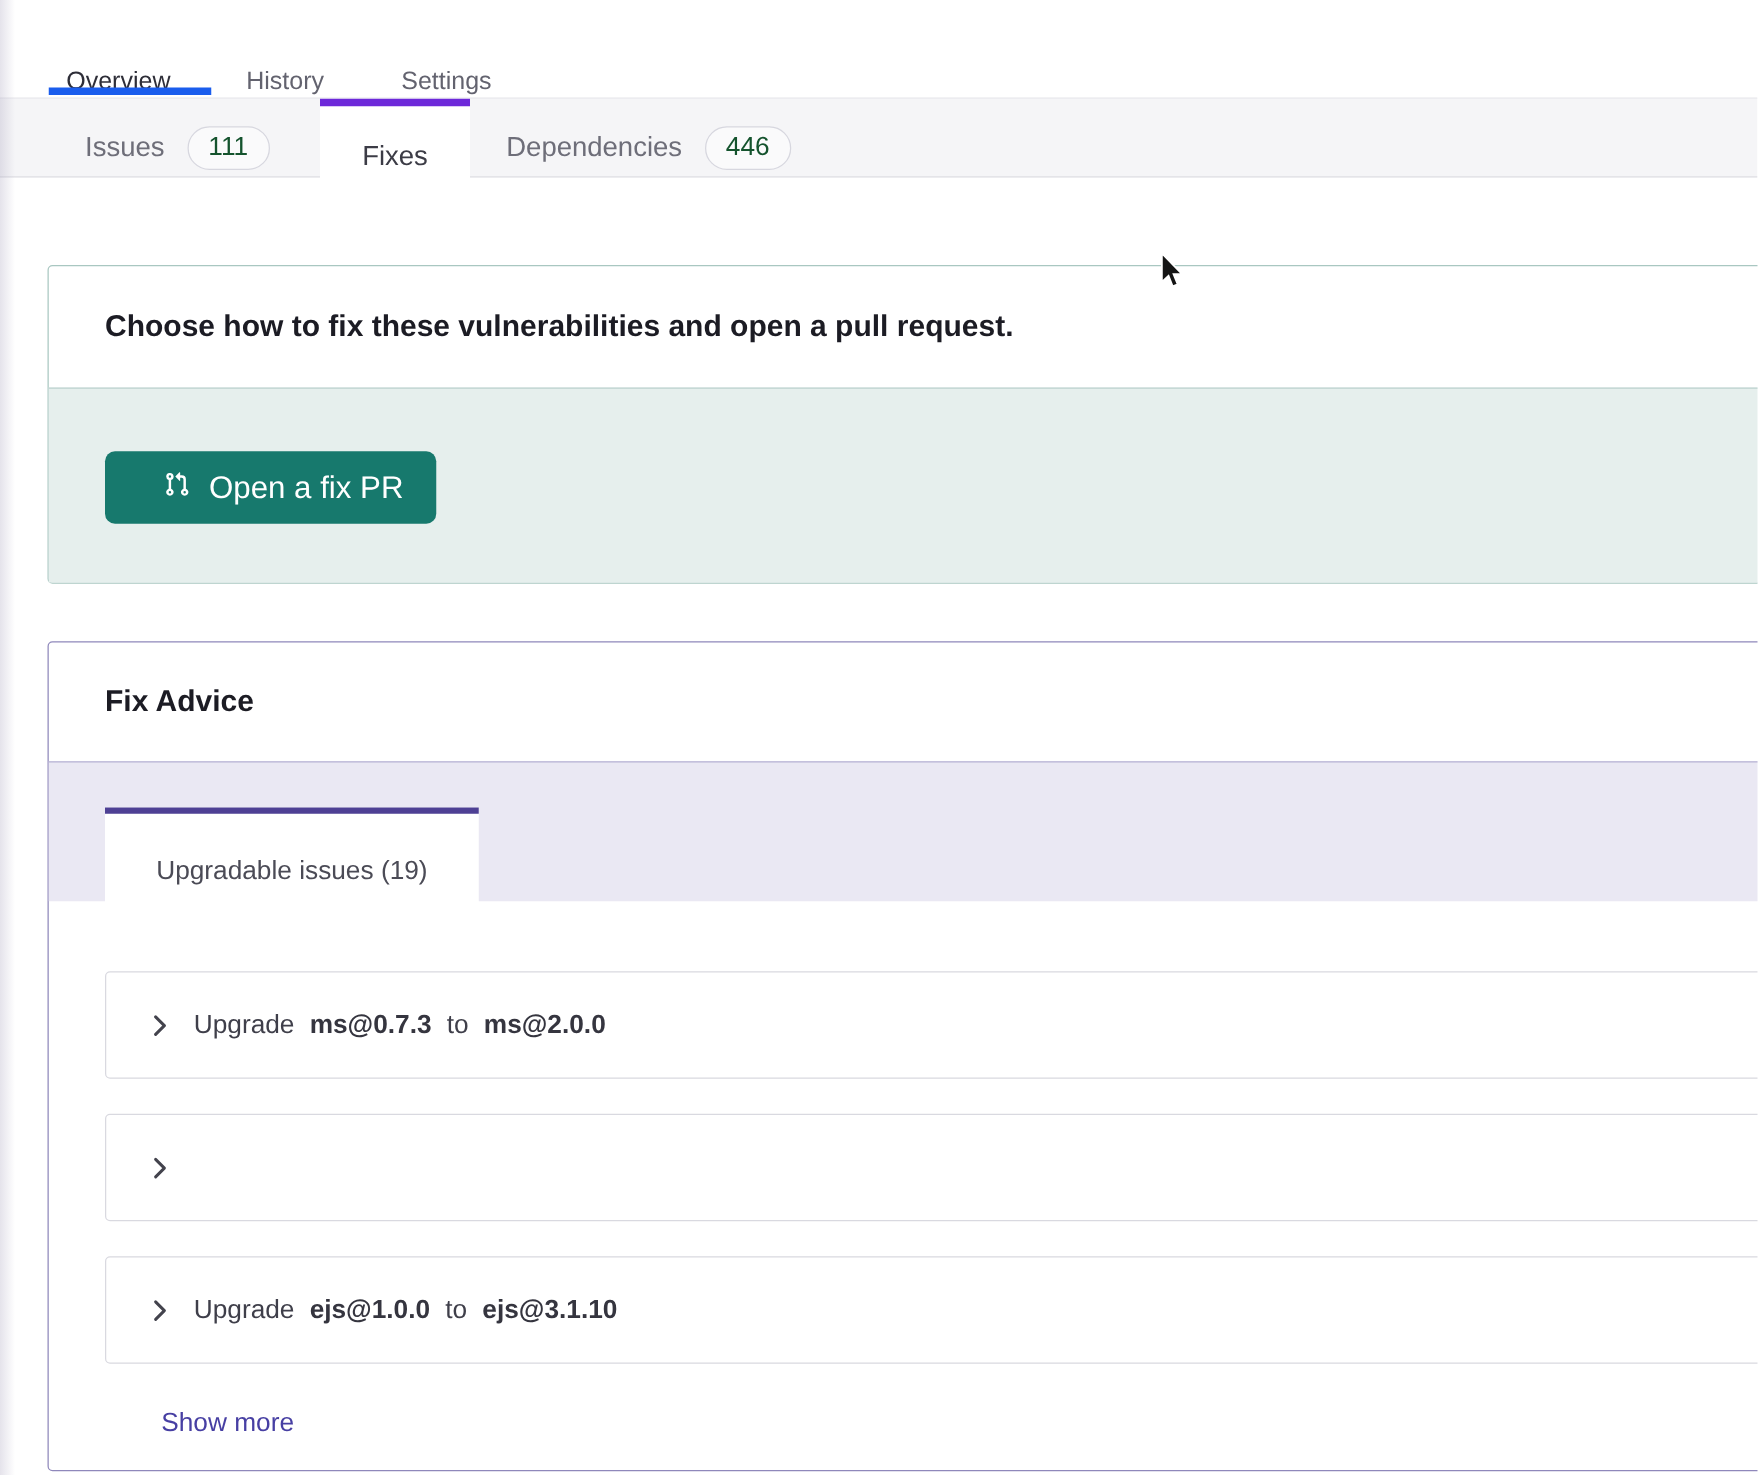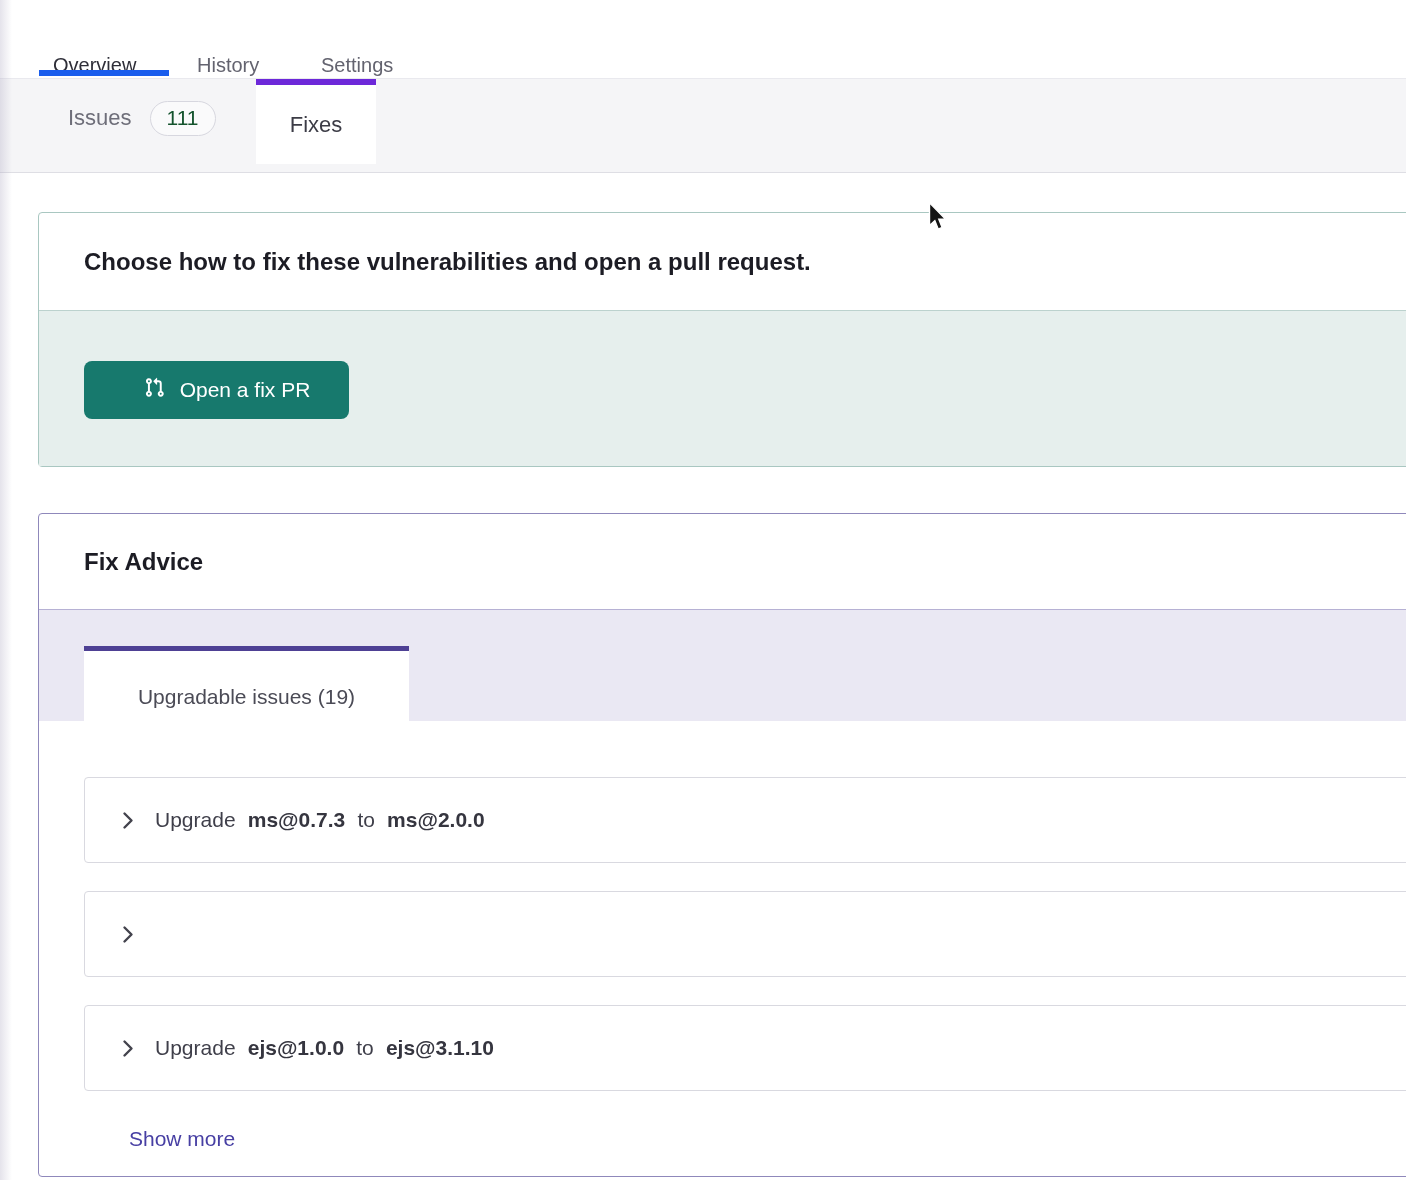--- a/index.html
+++ b/index.html
@@ -30,21 +30,21 @@
   .nav-overview { left:53px; }
   .nav-history  { left:197px; }
   .nav-settings { left:321px; }
   .nav-underline {
     position:absolute; left:39px; top:70px; width:130px; height:6px;
     background:#1a5ded;
   }
 
   
   .tab-bar {
-    position:absolute; left:0; top:78px; width:100%; height:95px;
+    position:absolute; left:0; top:78px; width:100%; height:64px;
     background:#f5f5f7;
     border-top:1px solid #e9e9ee;
     border-bottom:1px solid #dedee4;
     text-align:center;
   }
   .tab-group {
     position:absolute; top:0; height:78px; display:flex; align-items:center; gap:18px;
     font-size:22px; color:#6e6e79; cursor:pointer;
   }
   .tab-issues { left:68px; }
@@ -73,41 +73,41 @@
   .card-fixpr .card-title {
     font-size:24px; font-weight:700; color:#1c1c24;
   }
   .card-fixpr .card-footer {
     position:relative; height:156px; background:#e6efed; border-top:1px solid #bcd2ce;
   }
   .fix-pr-button {
     position:absolute; left:45px; top:50px; width:265px; height:58px;
     background:#17796d; border:none; border-radius:8px;
     display:flex; align-items:center; justify-content:center; gap:15px;
-    color:#ffffff; font-size:21px; font-family:"Liberation Sans", sans-serif;
+    color:#ffffff; font-size:25px; font-family:"Liberation Sans", sans-serif;
     cursor:pointer;
     padding-left:21px;
   }
 
   
   .card-advice {
     position:absolute; left:38px; top:513px; width:1380px; height:664px;
     background:#ffffff; border:1px solid #8f88bb; border-radius:4px;
   }
   .card-advice .card-header {
     height:95px; display:flex; align-items:center; padding-left:45px;
   }
   .card-advice .card-title {
     font-size:24px; font-weight:700; color:#1c1c24;
   }
   .advice-tabbar {
     position:relative; height:112px; background:#eae8f3; border-top:1px solid #b6b1d4;
   }
   .advice-tab-active {
-    position:absolute; left:45px; top:36px; width:325px; height:96px;
+    position:absolute; left:45px; top:36px; width:299px; height:96px;
     background:#ffffff; border-top:5px solid #4e4094;
     display:flex; align-items:center; justify-content:center;
     font-size:21px; color:#4b4b56; cursor:pointer; z-index:2;
   }
   .advice-tab-inactive {
     position:absolute; left:412px; top:36px; height:80px;
     display:flex; align-items:center;
     font-size:21px; color:#84848f; cursor:pointer;
   }
   .advice-body { padding-left:45px; }
@@ -143,20 +143,24 @@
 </nav>
 
 <div class="tab-bar">
   <div class="tab-group tab-issues">
     <span>Issues</span>
     <span class="tab-badge">111</span>
   </div>
   <div class="tab-fixes">
     <span>Fixes</span>
   </div>
+  <div class="tab-group tab-deps">
+    <span>Dependencies</span>
+    <span class="tab-badge">446</span>
+  </div>
 </div>
 
 <section class="card-fixpr">
   <div class="card-header">
     <h2 class="card-title">Choose how to fix these vulnerabilities and open a pull request.</h2>
   </div>
   <div class="card-footer">
     <button class="fix-pr-button">
       <span class="btn-icon">
         <svg width="21" height="21" viewBox="0 0 16 16" fill="#ffffff" aria-hidden="true">

